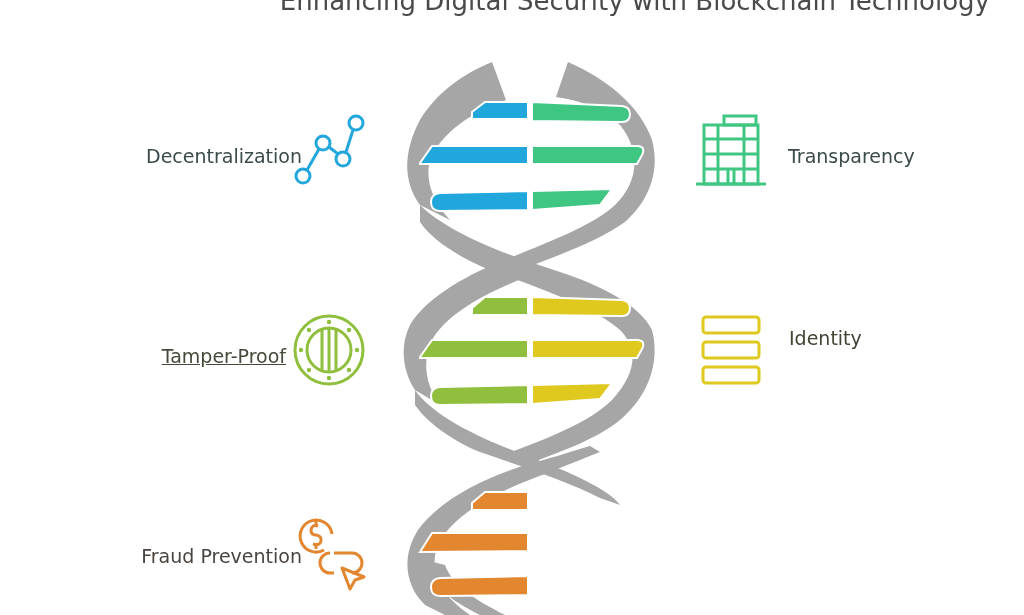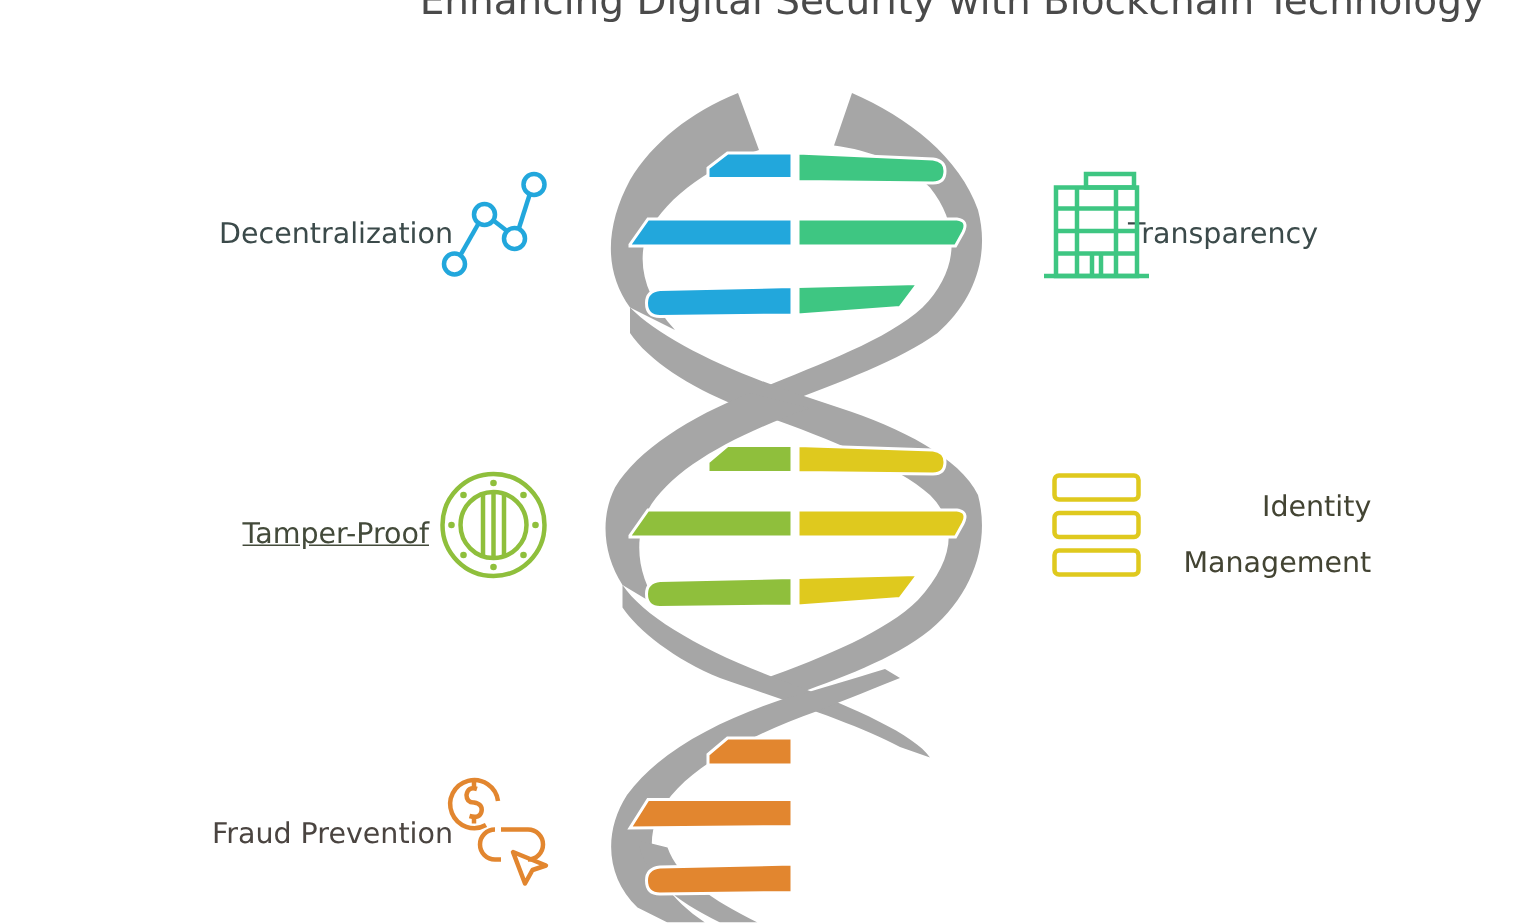--- a/index.html
+++ b/index.html
@@ -69,21 +69,21 @@
       <circle cx="11" cy="64" r="7"></circle>
       <circle cx="31" cy="31" r="7"></circle>
       <circle cx="51" cy="47" r="7"></circle>
       <circle cx="64" cy="11" r="7"></circle>
       <line x1="15" y1="58" x2="27" y2="37"></line>
       <line x1="37" y1="35" x2="46" y2="42"></line>
       <line x1="54" y1="40" x2="61" y2="18"></line>
     </svg>
   </div>
 
-  <div class="label" style="left:752px; top:138px; color:#3b4a4a;">Transparency</div>
+  <div class="label" style="left:788px; top:138px; color:#3b4a4a;">Transparency</div>
   <div class="icon" style="left:694px; top:112px;">
     <svg width="74" height="76" viewBox="0 0 74 76" fill="none" stroke="#3ec682" stroke-width="3">
       <rect x="30" y="4" width="32" height="9"></rect>
       <rect x="10" y="13" width="54" height="59"></rect>
       <line x1="24" y1="13" x2="24" y2="72"></line>
       <line x1="50" y1="13" x2="50" y2="72"></line>
       <line x1="10" y1="27" x2="64" y2="27"></line>
       <line x1="10" y1="42" x2="64" y2="42"></line>
       <line x1="10" y1="57" x2="64" y2="57"></line>
       <line x1="34" y1="57" x2="34" y2="72"></line>
@@ -108,21 +108,20 @@
         <circle cx="17" cy="17" r="2.2"></circle>
         <circle cx="57" cy="17" r="2.2"></circle>
         <circle cx="17" cy="57" r="2.2"></circle>
         <circle cx="57" cy="57" r="2.2"></circle>
       </g>
     </svg>
   </div>
 
   <div class="label" style="left:789px; top:320px; color:#434433;text-align:right;">
     <div>Identity</div>
-    <div>Management</div>
   </div>
   <div class="icon" style="left:698px; top:312px;">
     <svg width="64" height="76" viewBox="0 0 64 76" fill="none" stroke="#dfc91e" stroke-width="3">
       <rect x="5" y="5" width="56" height="16" rx="3"></rect>
       <rect x="5" y="30" width="56" height="16" rx="3"></rect>
       <rect x="5" y="55" width="56" height="16" rx="3"></rect>
     </svg>
   </div>
 
   <div class="label left" style="right:722px; top:538px; color:#4a4440;">Fraud Prevention</div>

